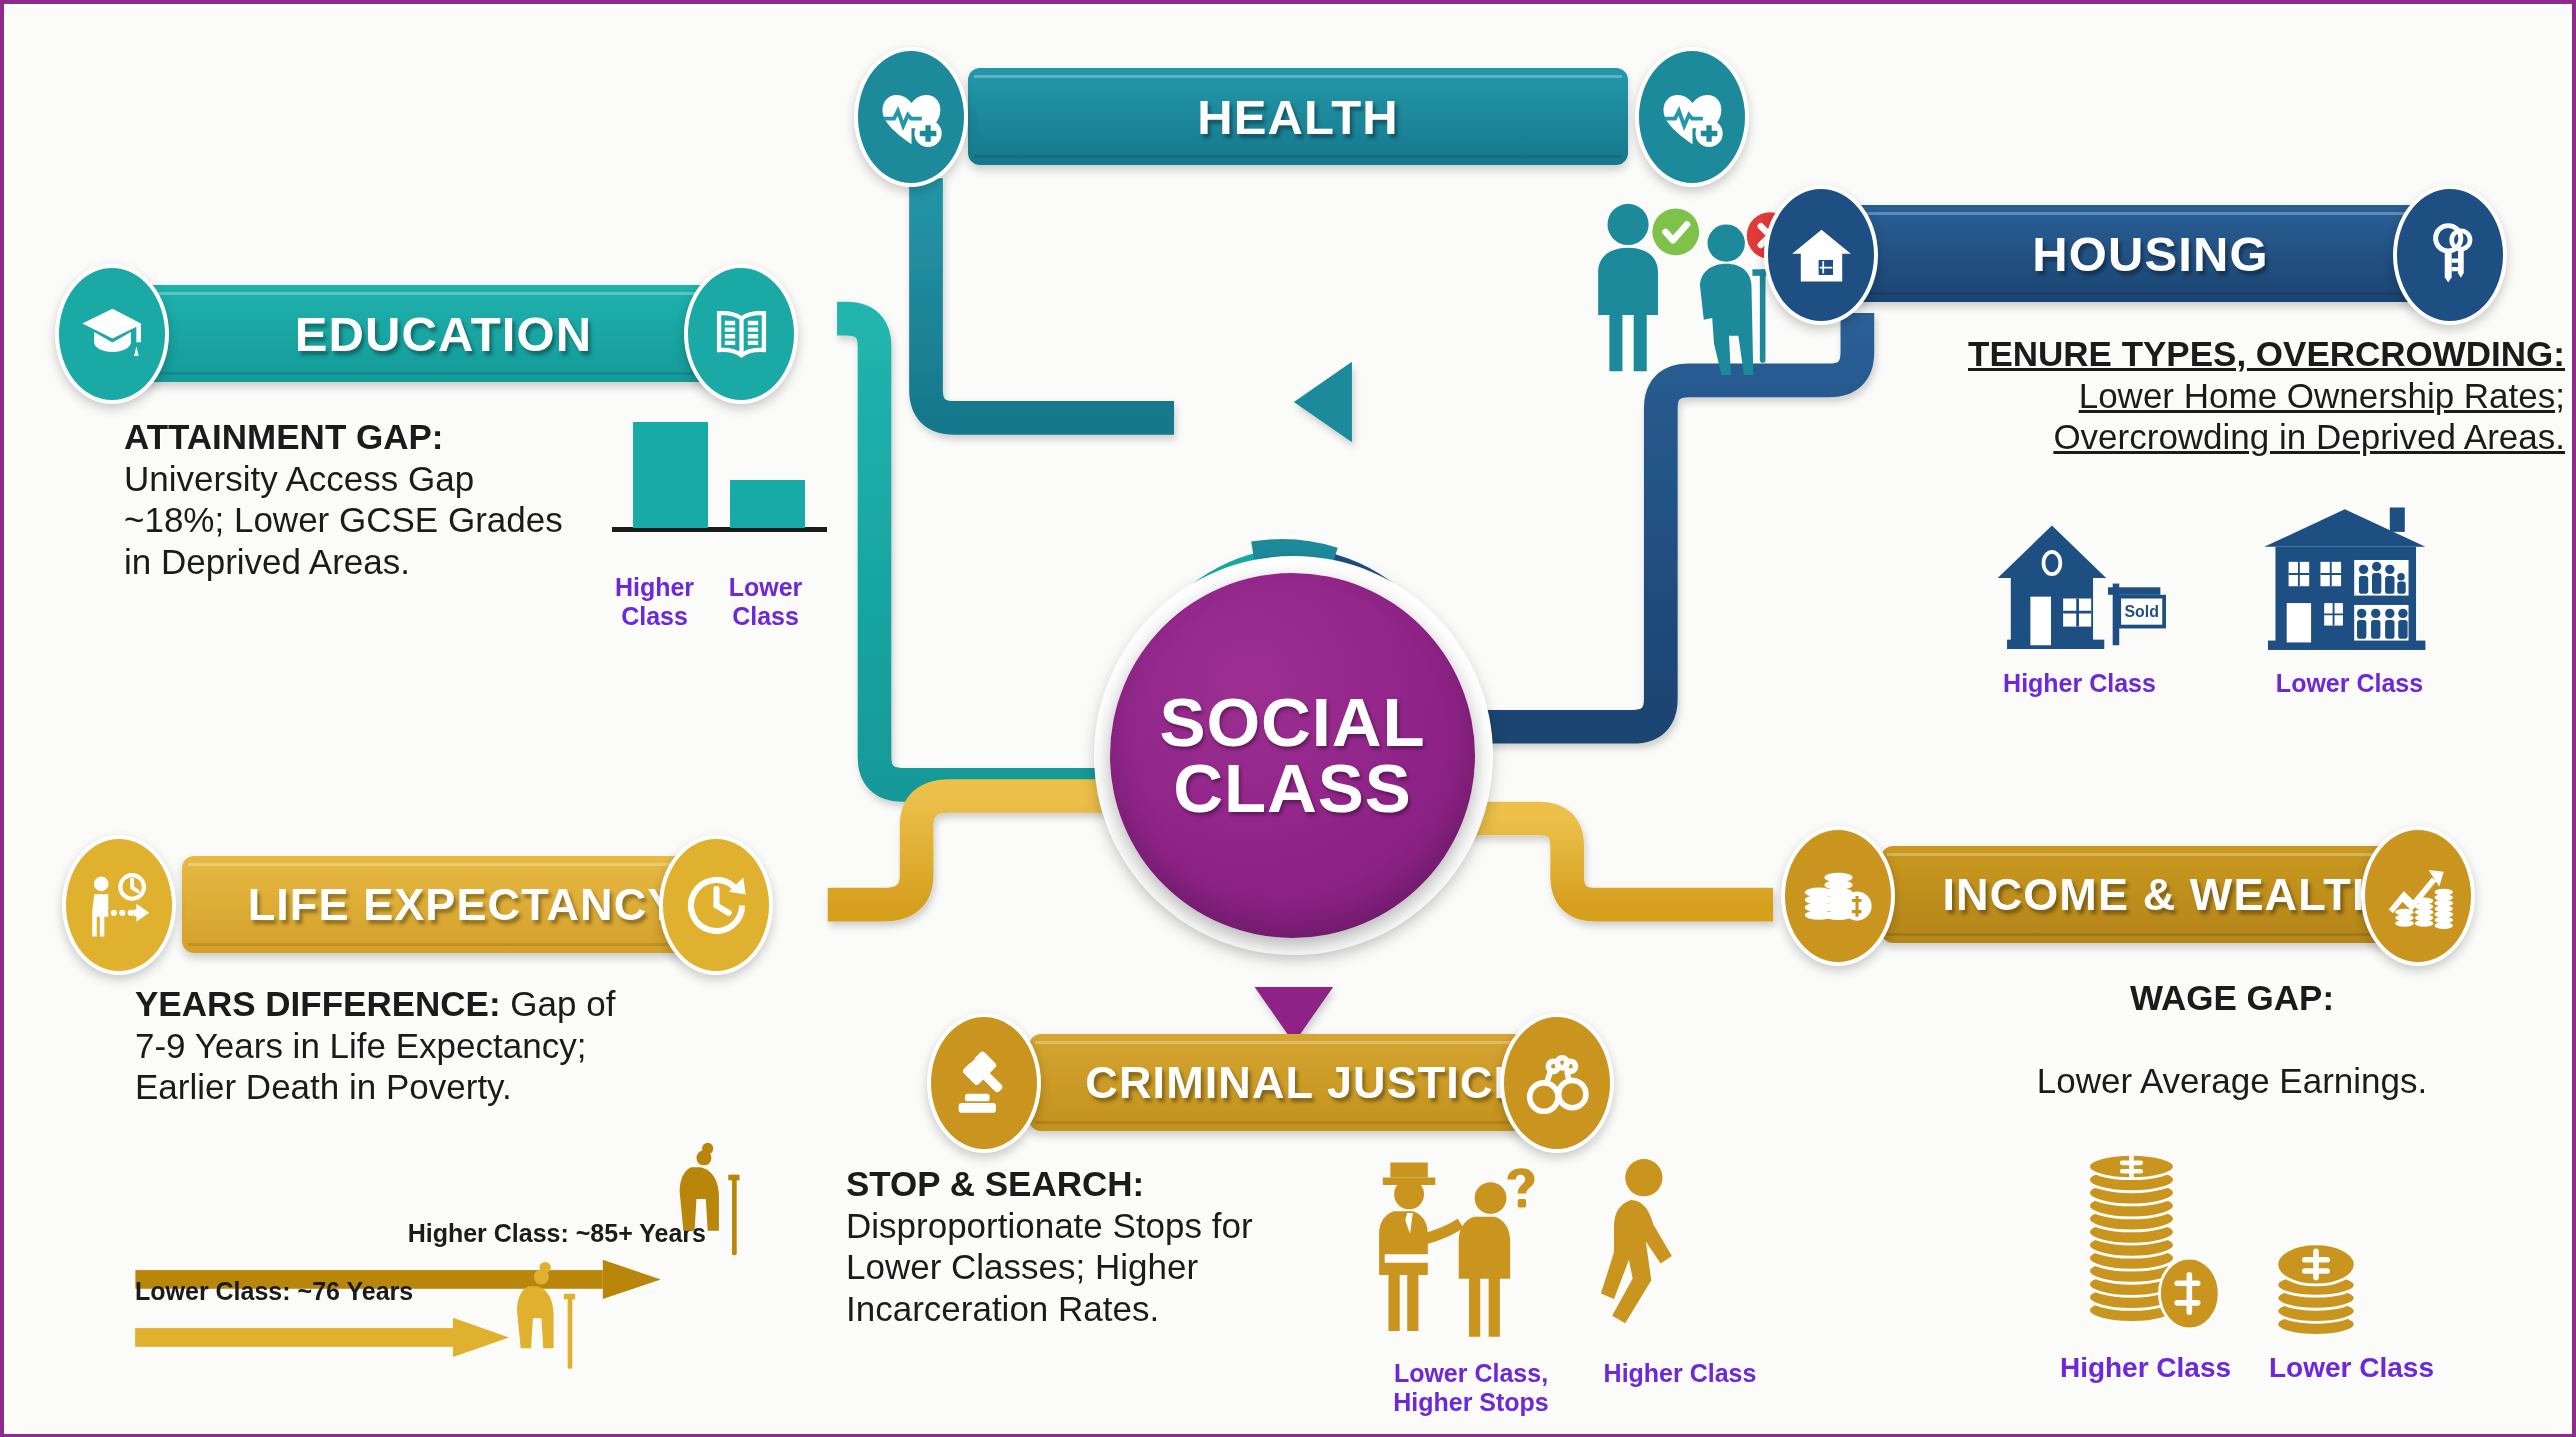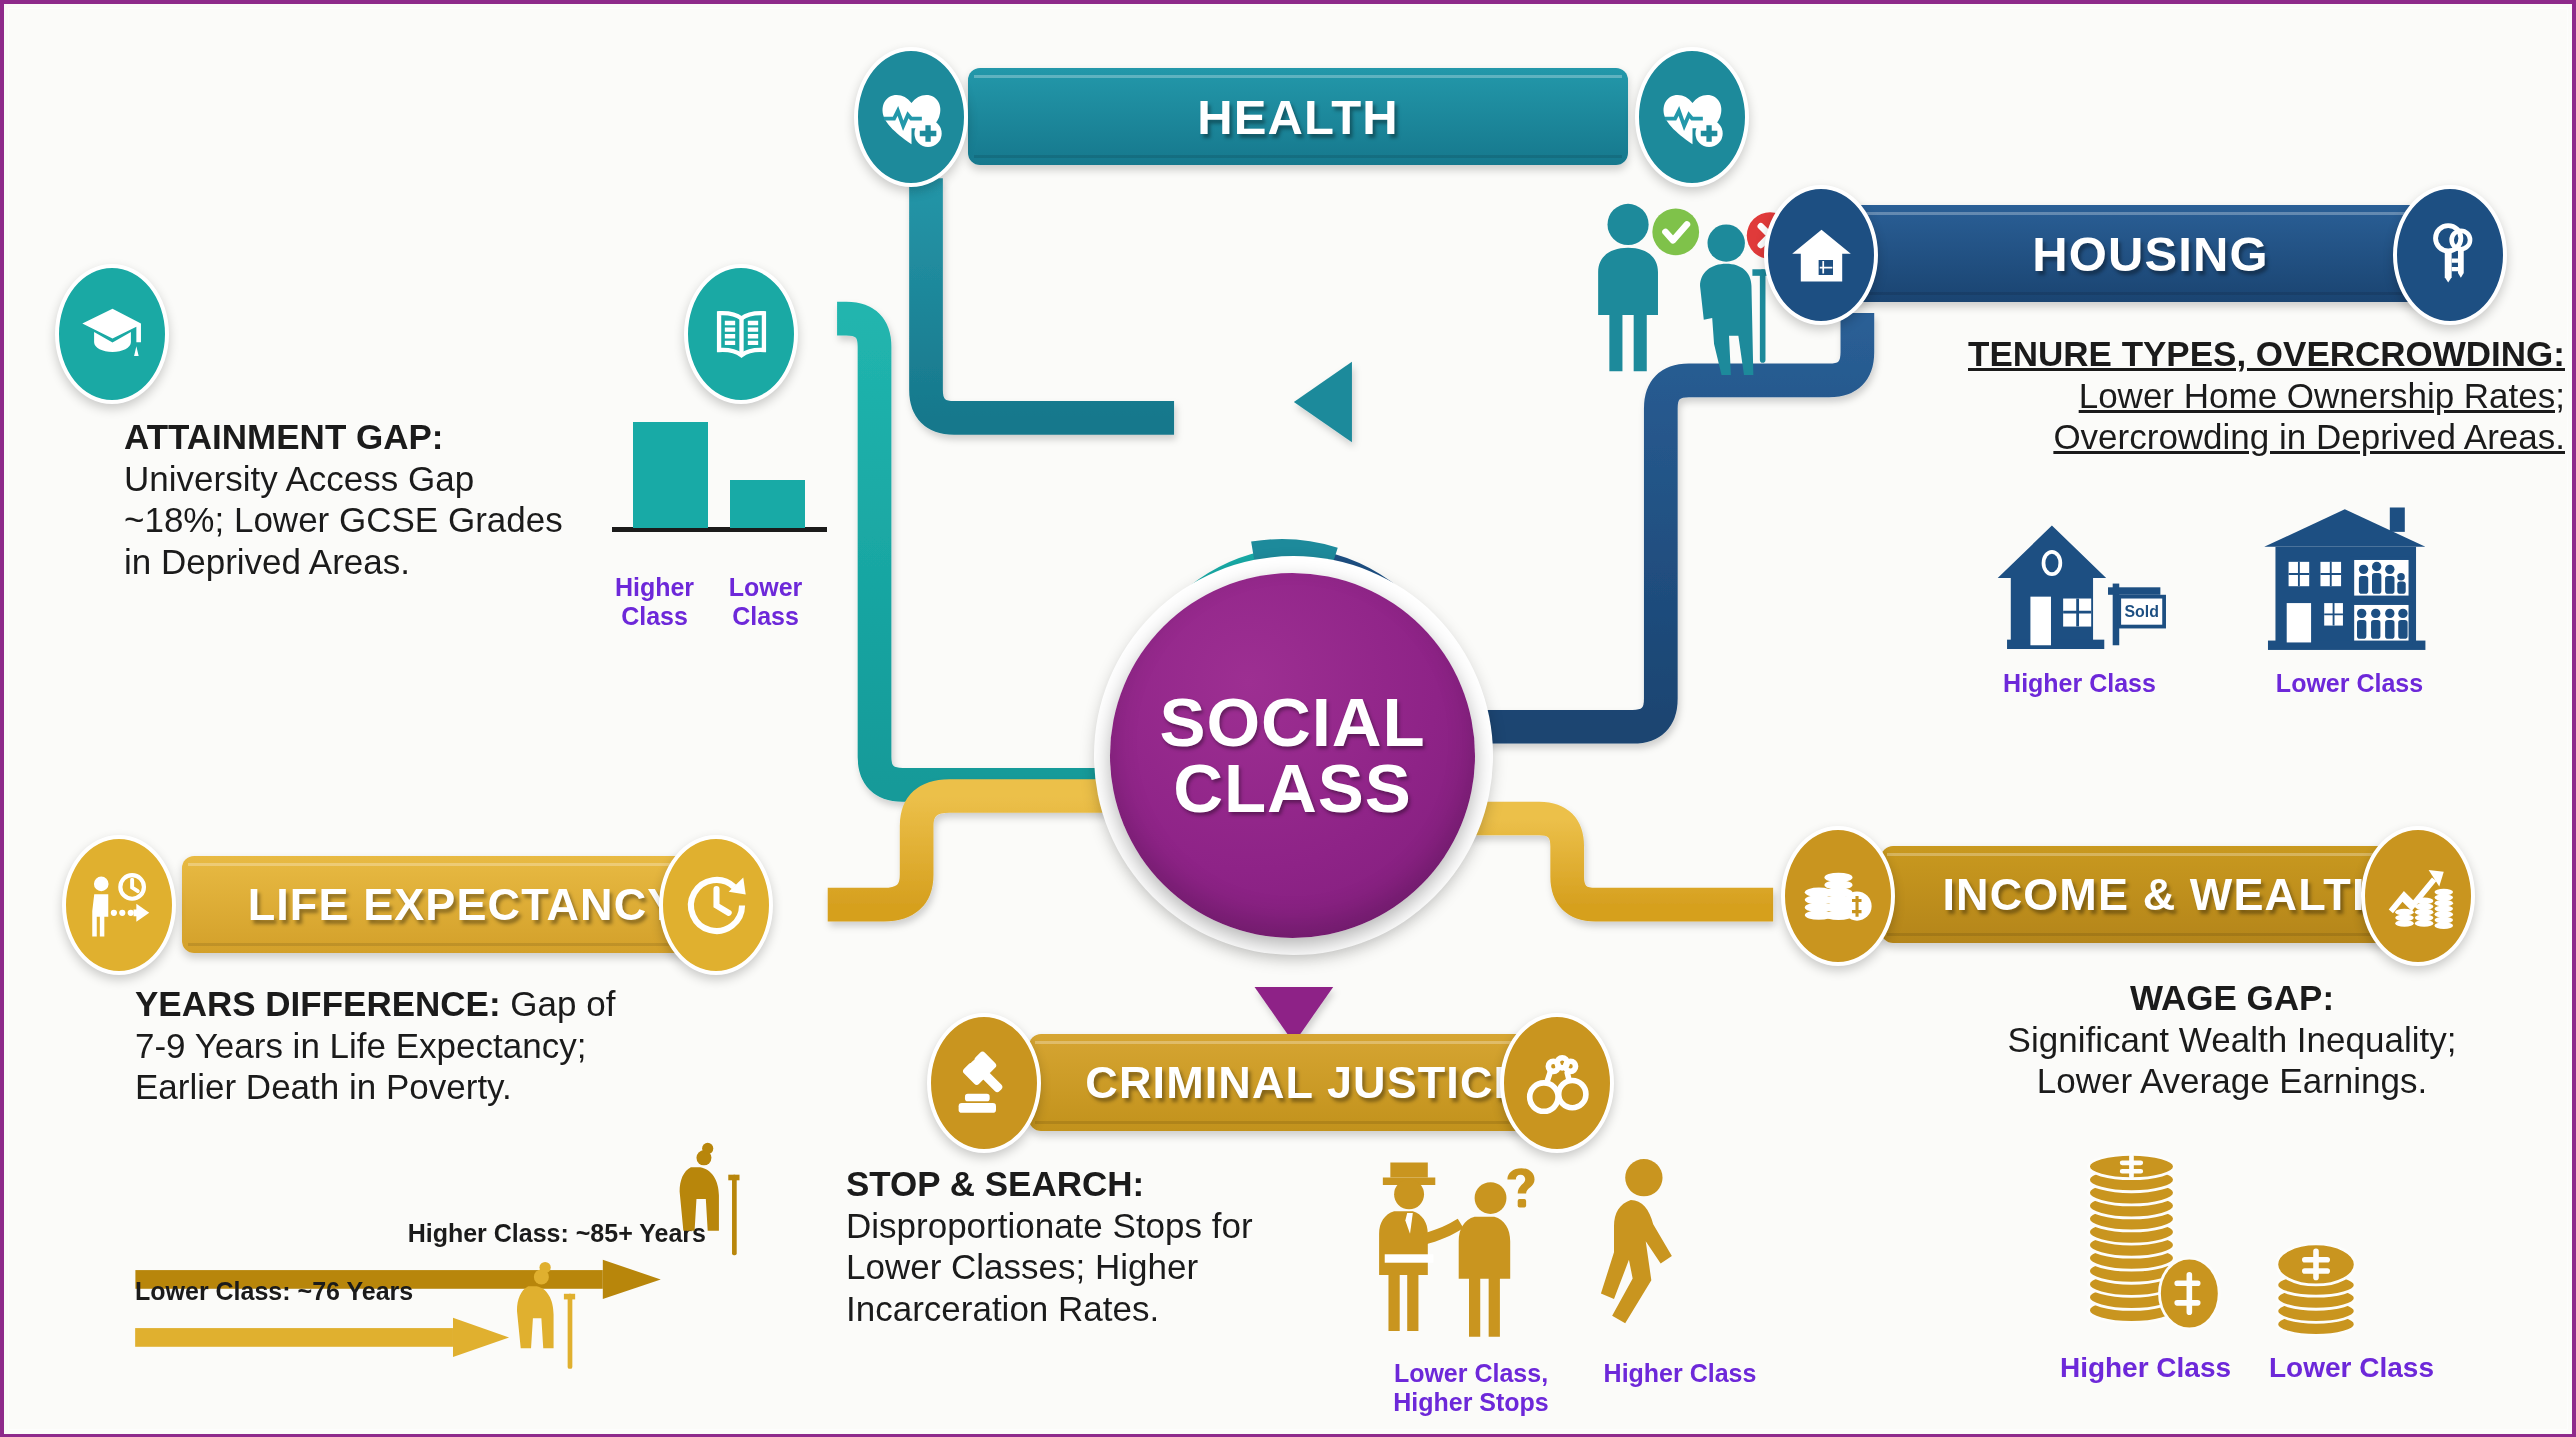--- a/index.html
+++ b/index.html
@@ -171,20 +171,23 @@
   </svg>
 
   <div class="hub-ring"></div>
   <div class="hub">
     <div class="hub-label">
       <span>SOCIAL</span><br>
       <span>CLASS</span>
     </div>
   </div>
 
+  <div class="banner" style="left:112px; top:281px; width:655px; background:linear-gradient(180deg,#20b2ac,#139a99);">
+    <span class="title">EDUCATION</span>
+  </div>
   <div class="icon-bub" style="left:51px; top:260px; background:#1aa9a4;">
     <svg width="69" height="69" viewBox="0 0 24 24" fill="#fff" aria-hidden="true">
       <path d="M12 3 1.5 8.2 12 13.4l8.3-4.1v5.4h1.6V8.2L12 3Zm-6.4 8.1v3.6c0 1.9 2.9 3.4 6.4 3.4s6.4-1.5 6.4-3.4v-3.6L12 14.8 5.6 11.1Zm14.7-.1v5.1l-.8 3.4h1.6l-.8-3.4v-5.1Z"></path>
     </svg>
   </div>
   <div class="icon-bub" style="left:680px; top:260px; background:#1aa9a4;">
     <svg width="69" height="69" viewBox="0 0 24 24" fill="none" stroke="#fff" stroke-width="1.5" aria-hidden="true">
       <path d="M12 6.4C10.2 5 7.7 4.4 4.2 4.6v12.8c3.5-.2 6 .4 7.8 1.8 1.8-1.4 4.3-2 7.8-1.8V4.6c-3.5-.2-6 .4-7.8 1.8Z"></path>
       <path d="M12 6.4v12.8"></path>
       <path d="M6.2 8h3.6M6.2 10.3h3.6M6.2 12.6h3.6M6.2 14.9h3.6"></path>
@@ -476,21 +479,21 @@
         <ellipse cx="22" cy="14.4" rx="3.3" ry="1.2"></ellipse>
           <ellipse cx="22" cy="16.4" rx="3.3" ry="1.2"></ellipse>
         <ellipse cx="22" cy="18.4" rx="3.3" ry="1.2"></ellipse>
           <ellipse cx="22" cy="20.4" rx="3.3" ry="1.2"></ellipse>
         <ellipse cx="22" cy="22.4" rx="3.3" ry="1.2"></ellipse>
       </g>
     </svg>
   </div>
   <div class="body-txt" style="left:1919px; top:973px; width:618px; text-align:center;">
     <b>WAGE GAP:</b><br>
-    <span>Significant Wealth Inequality;</span><br>
+    <br>
     <span>Lower Average Earnings.</span>
   </div>
   <svg class="fig" style="left:2064px; top:1140px;" width="168" height="187" viewBox="0 0 180 200">
     <g fill="#c9951f" stroke="#fdfdfb" stroke-width="3">
       <ellipse cx="68" cy="178" rx="46" ry="13"></ellipse>
         <ellipse cx="68" cy="164" rx="46" ry="13"></ellipse>
       <ellipse cx="68" cy="150" rx="46" ry="13"></ellipse>
         <ellipse cx="68" cy="136" rx="46" ry="13"></ellipse>
       <ellipse cx="68" cy="122" rx="46" ry="13"></ellipse>
         <ellipse cx="68" cy="108" rx="46" ry="13"></ellipse>

